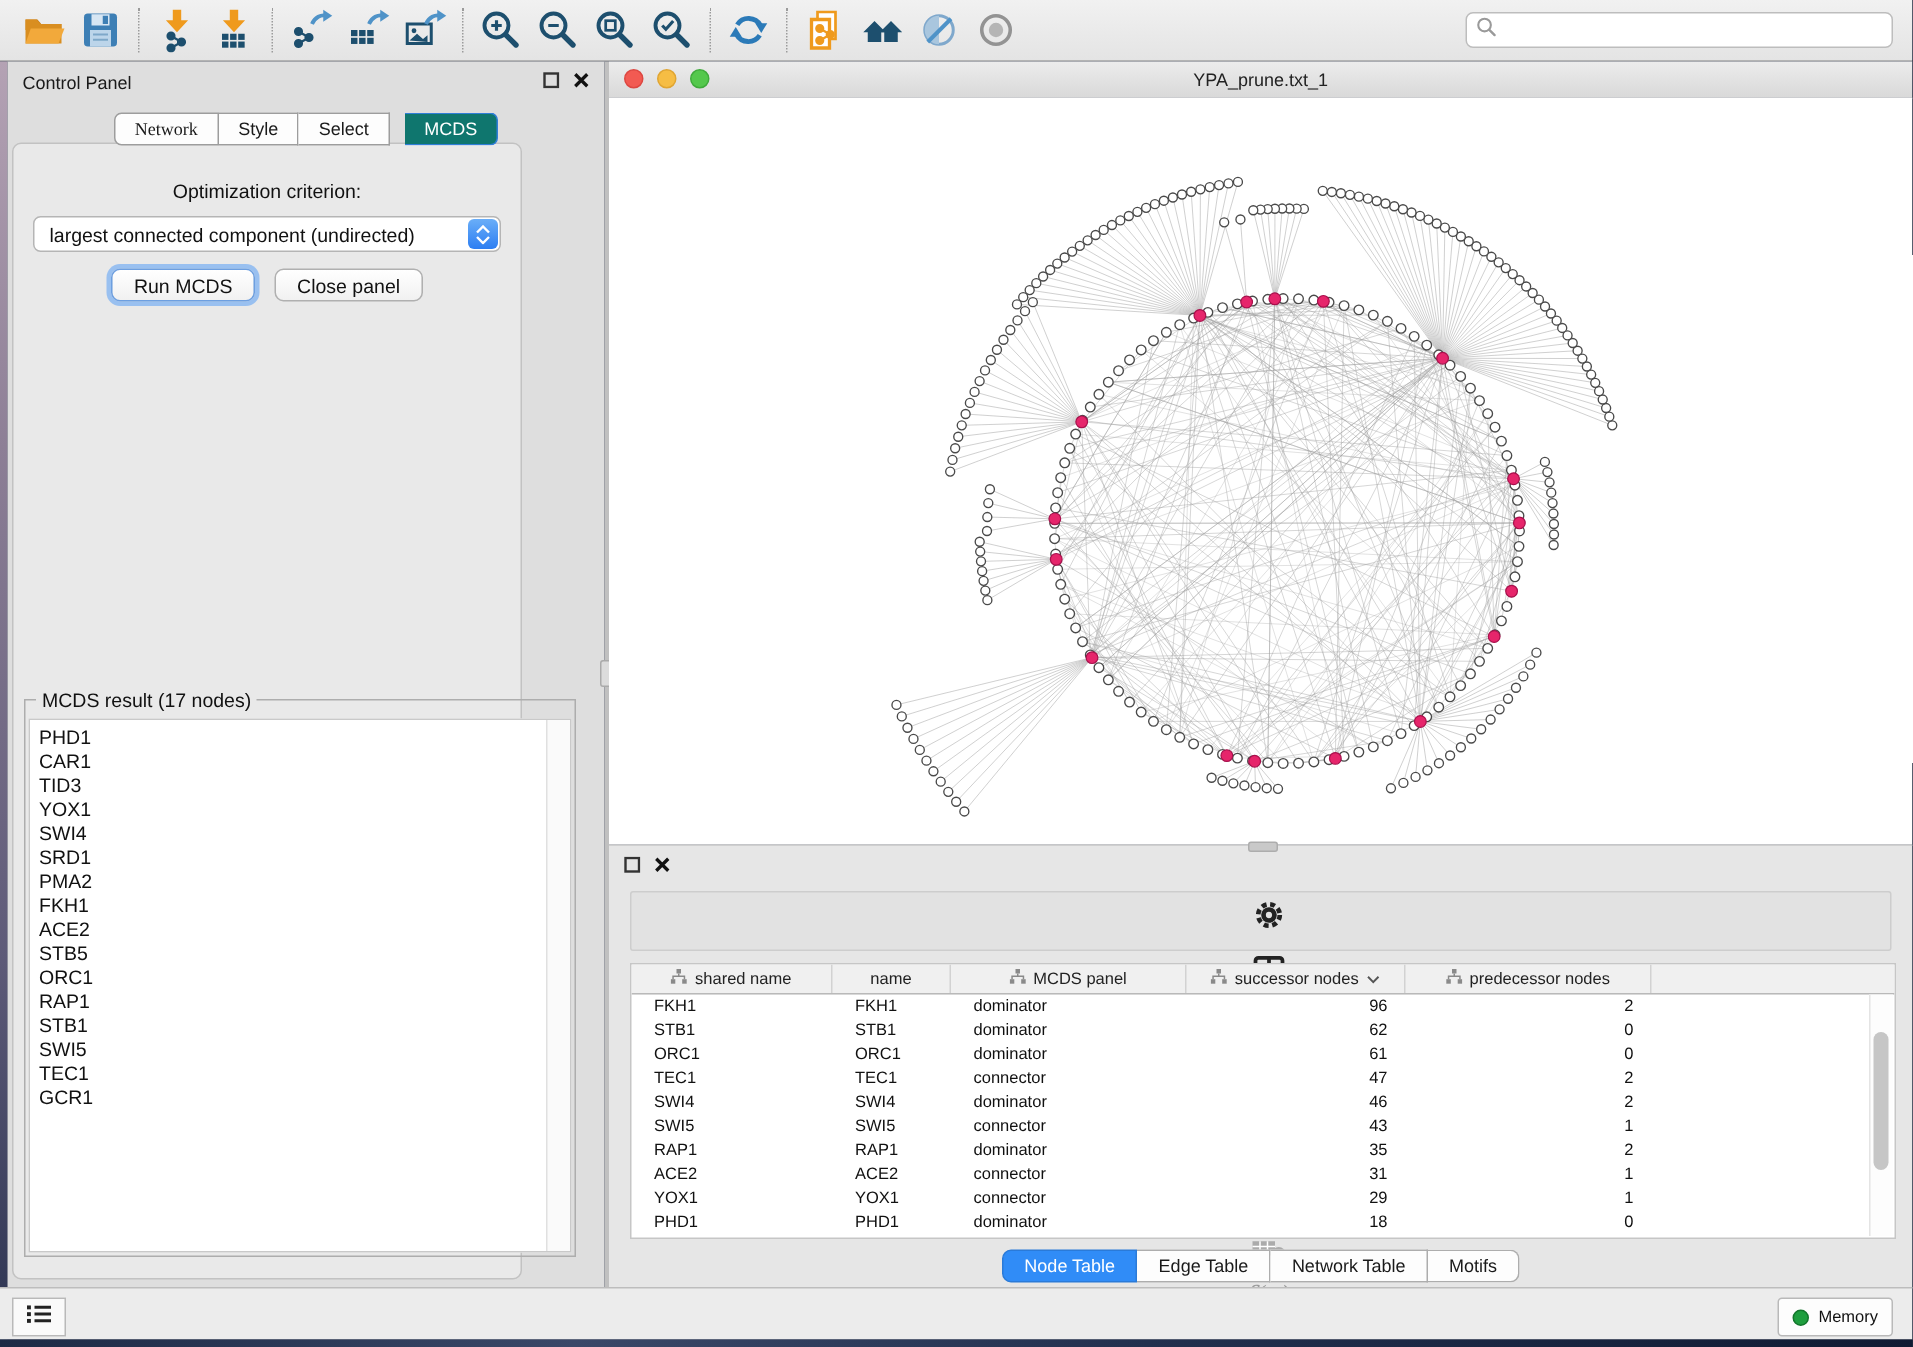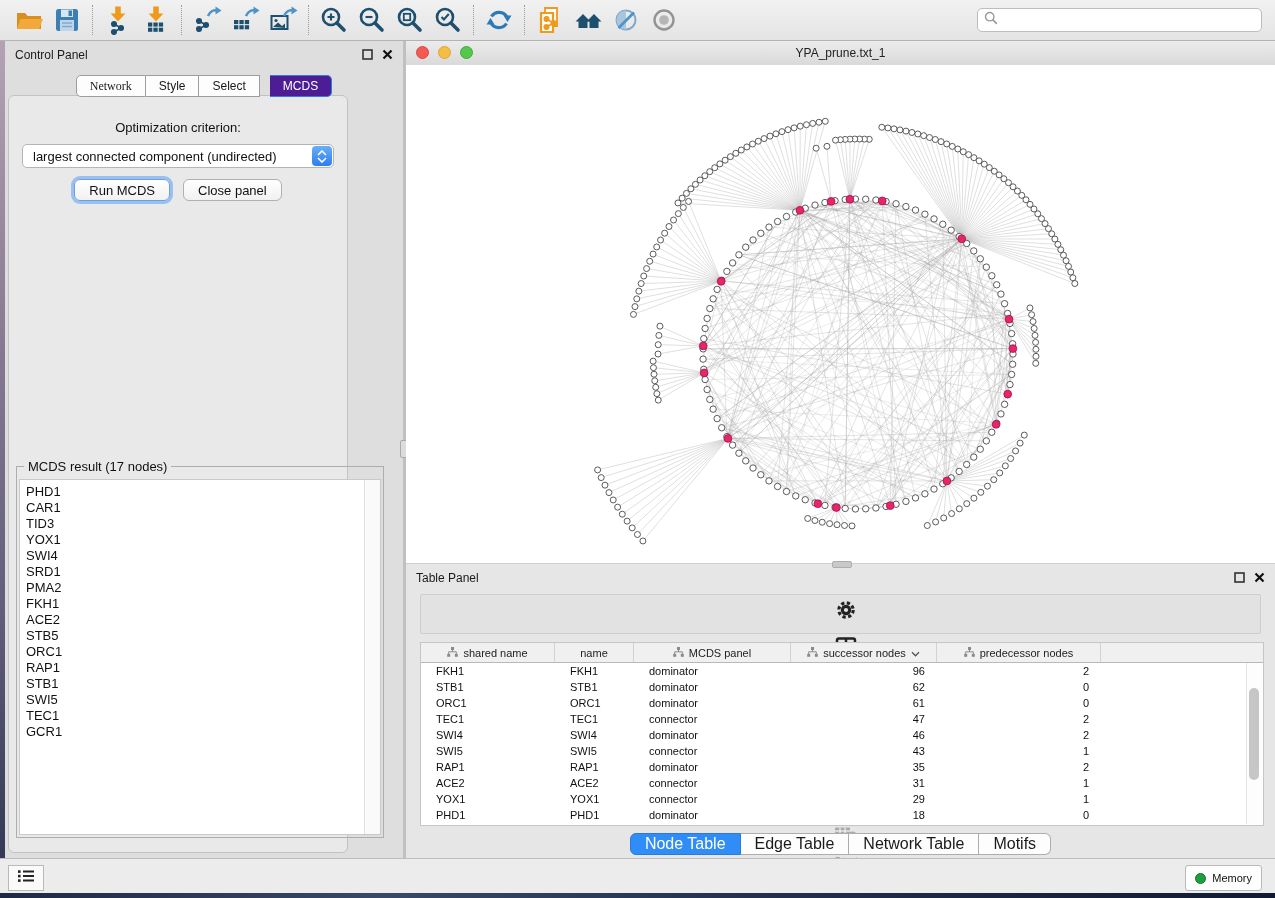--- a/index.html
+++ b/index.html
@@ -36,21 +36,21 @@
   .panel-win-btns{display:flex;gap:9px;align-items:center;padding-top:4px;}
   .cp-body{position:absolute;left:3px;top:54px;width:340px;height:758px;
     background:#e9e9e9;border:1px solid #c2c2c2;border-radius:6px;box-sizing:border-box;}
   .cp-tabs{position:absolute;left:0;top:34px;width:100%;display:flex;justify-content:center;z-index:3;}
   .cp-tab{
     height:20px;line-height:20px;font-size:12px;color:#1a1a1a;background:#fdfdfd;
     border:1px solid #9d9d9d;border-left:none;padding:0 13px;cursor:default;
   }
   .cp-tab:first-child{border-left:1px solid #9d9d9d;border-radius:5px 0 0 5px;font-family:Liberation Serif, serif;}
   .cp-tab:last-child{border-radius:0 5px 5px 0;}
-  .cp-tab.active{background:#4c1d95;border-color:#2f7ed8;color:#fff;margin-left:10px;}
+  .cp-tab.active{background:#0f766e;border-color:#2f7ed8;color:#fff;margin-left:10px;}
   .opt-label{margin-top:24px;text-align:center;font-size:13px;color:#111;}
   .dropdown{
     margin:9px auto 0;width:312px;height:24px;background:#fff;
     border:1px solid #b5b5b5;border-radius:5px;display:flex;align-items:center;
     box-sizing:border-box;position:relative;
   }
   .dropdown-text{flex:1;font-size:13px;color:#111;padding-left:10px;white-space:nowrap;}
   .dropdown-stepper{
     width:20px;height:20px;margin-right:1px;border-radius:4px;
     background:linear-gradient(#6aaef8,#2d7ef2);
@@ -114,21 +114,21 @@
     font-size:11px;color:#222;border-right:1px solid #d2d2d2;box-sizing:border-box;height:19px;
   }
   .tp-row{display:flex;height:16px;}
   .td-cell{font-size:11px;color:#111;box-sizing:border-box;line-height:16px;white-space:nowrap;overflow:hidden;}
   .td-left{padding-left:15px;text-align:left;}
   .td-right{padding-right:12px;text-align:right;}
   .tp-scroll{position:absolute;right:1px;top:20px;bottom:1px;width:15px;background:#fdfdfd;border-left:1px solid #e4e4e4;}
   .tp-thumb{position:absolute;left:2px;top:25px;width:10px;height:92px;background:#c6c6c6;border-radius:5px;}
   .tp-tabs{position:absolute;left:0;top:269px;width:100%;display:flex;justify-content:center;}
   .tp-tab{
-    height:20px;line-height:20px;font-size:16px;color:#1a1a1a;background:#fdfdfd;
+    height:20px;line-height:20px;font-size:12px;color:#1a1a1a;background:#fdfdfd;
     border:1px solid #adadad;border-left:none;padding:0 14px;cursor:default;
   }
   .tp-tab:first-child{border-left:1px solid #adadad;border-radius:6px 0 0 6px;}
   .tp-tab:last-child{border-radius:0 6px 6px 0;}
   .tp-tab.active{background:#308cf7;border-color:#2a7ad8;color:#fff;}
   
   .status-bar{
     position:absolute;left:0;top:858px;width:1275px;height:35px;
     background:#ececec;border-top:1px solid #bdbdbd;box-sizing:border-box;padding-left:25px;
   }
@@ -1092,21 +1092,20 @@
         <circle cx="540.9043476344121" cy="415.96856686479373" r="3.9" fill="#e6256b" stroke="#a8104c" stroke-width="0.8"></circle>
         <circle cx="590.106011249197" cy="359.3685274596298" r="3.9" fill="#e6256b" stroke="#a8104c" stroke-width="0.8"></circle>
         <circle cx="601.7185030748055" cy="329.1169519908907" r="3.9" fill="#e6256b" stroke="#a8104c" stroke-width="0.8"></circle>
       </svg>
   </div>
 </div>
 
 <div class="table-panel">
   <div class="tp-grip"></div>
   <div class="panel-header">
-    <span class="panel-title">Table Panel</span>
     <span class="panel-win-btns">
       <span><svg width="11" height="11">
             <rect x="1" y="1" width="9" height="9" fill="none" stroke="#333" stroke-width="1.6"></rect>
           </svg></span>
       <span><svg width="11" height="11">
             <path d="M1.5 1.5 L9.5 9.5 M9.5 1.5 L1.5 9.5" stroke="#111" stroke-width="2.2"></path>
           </svg></span>
     </span>
   </div>
   <div class="tp-toolbar" id="tp-toolbar">

